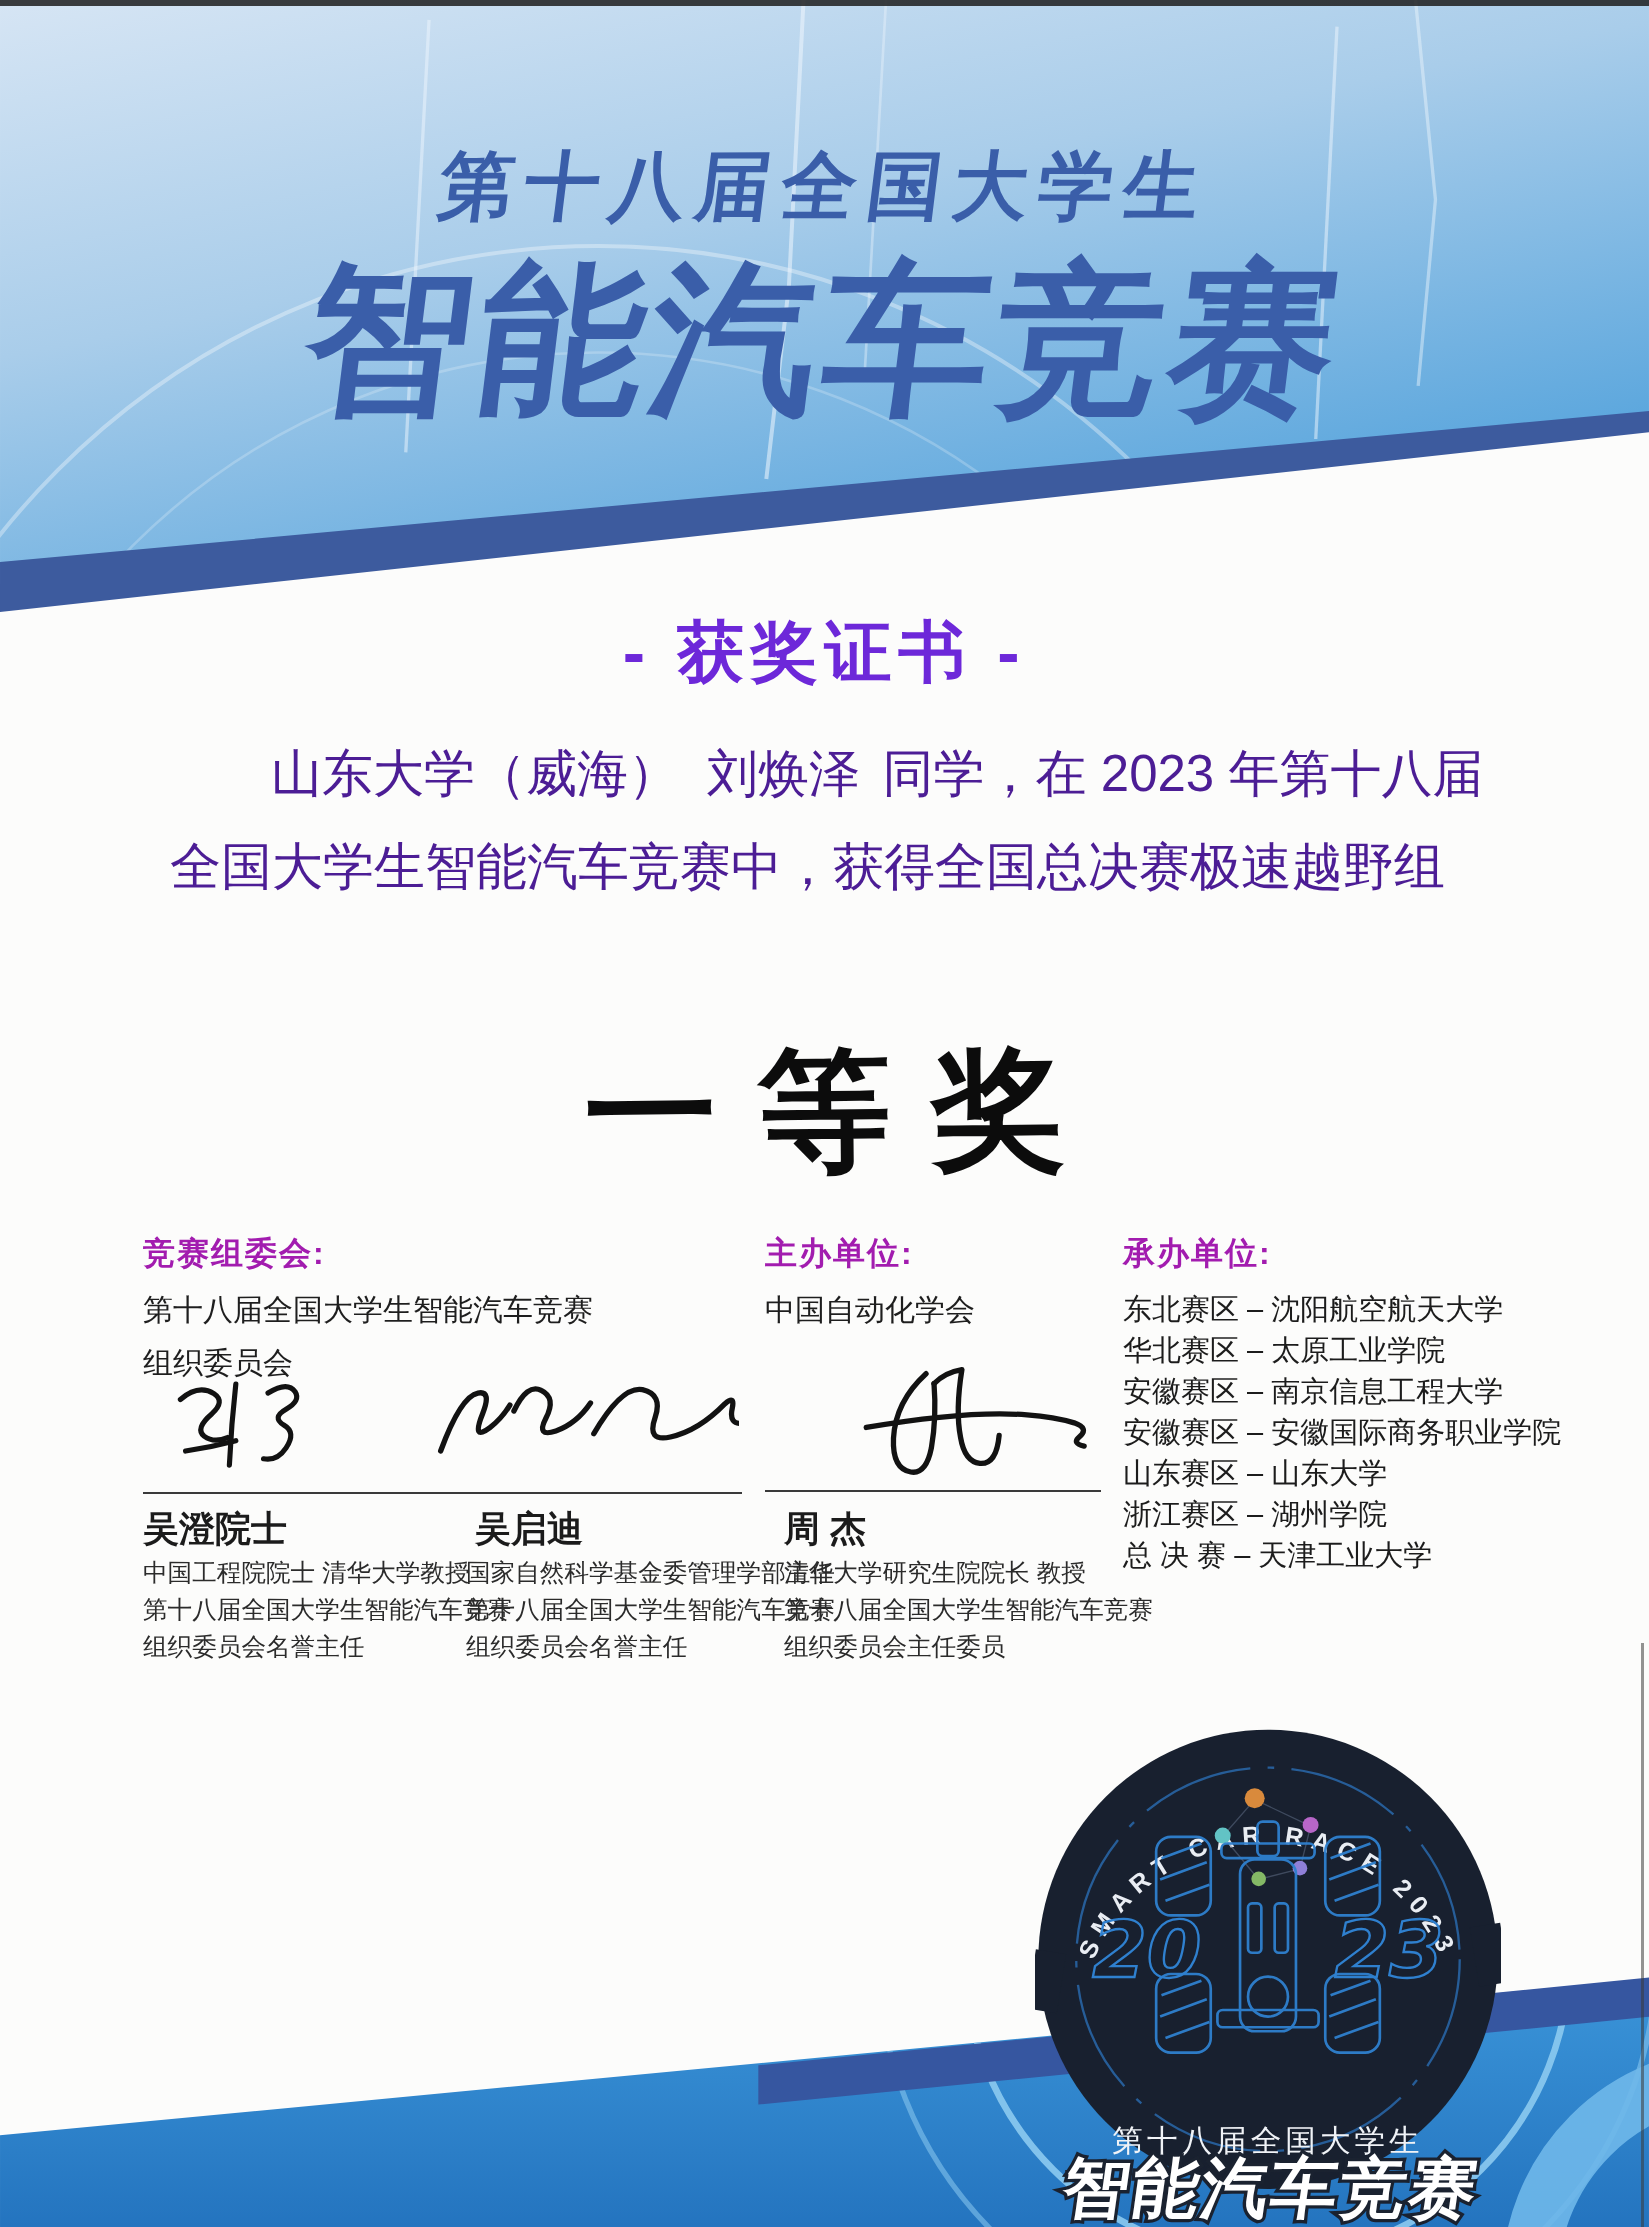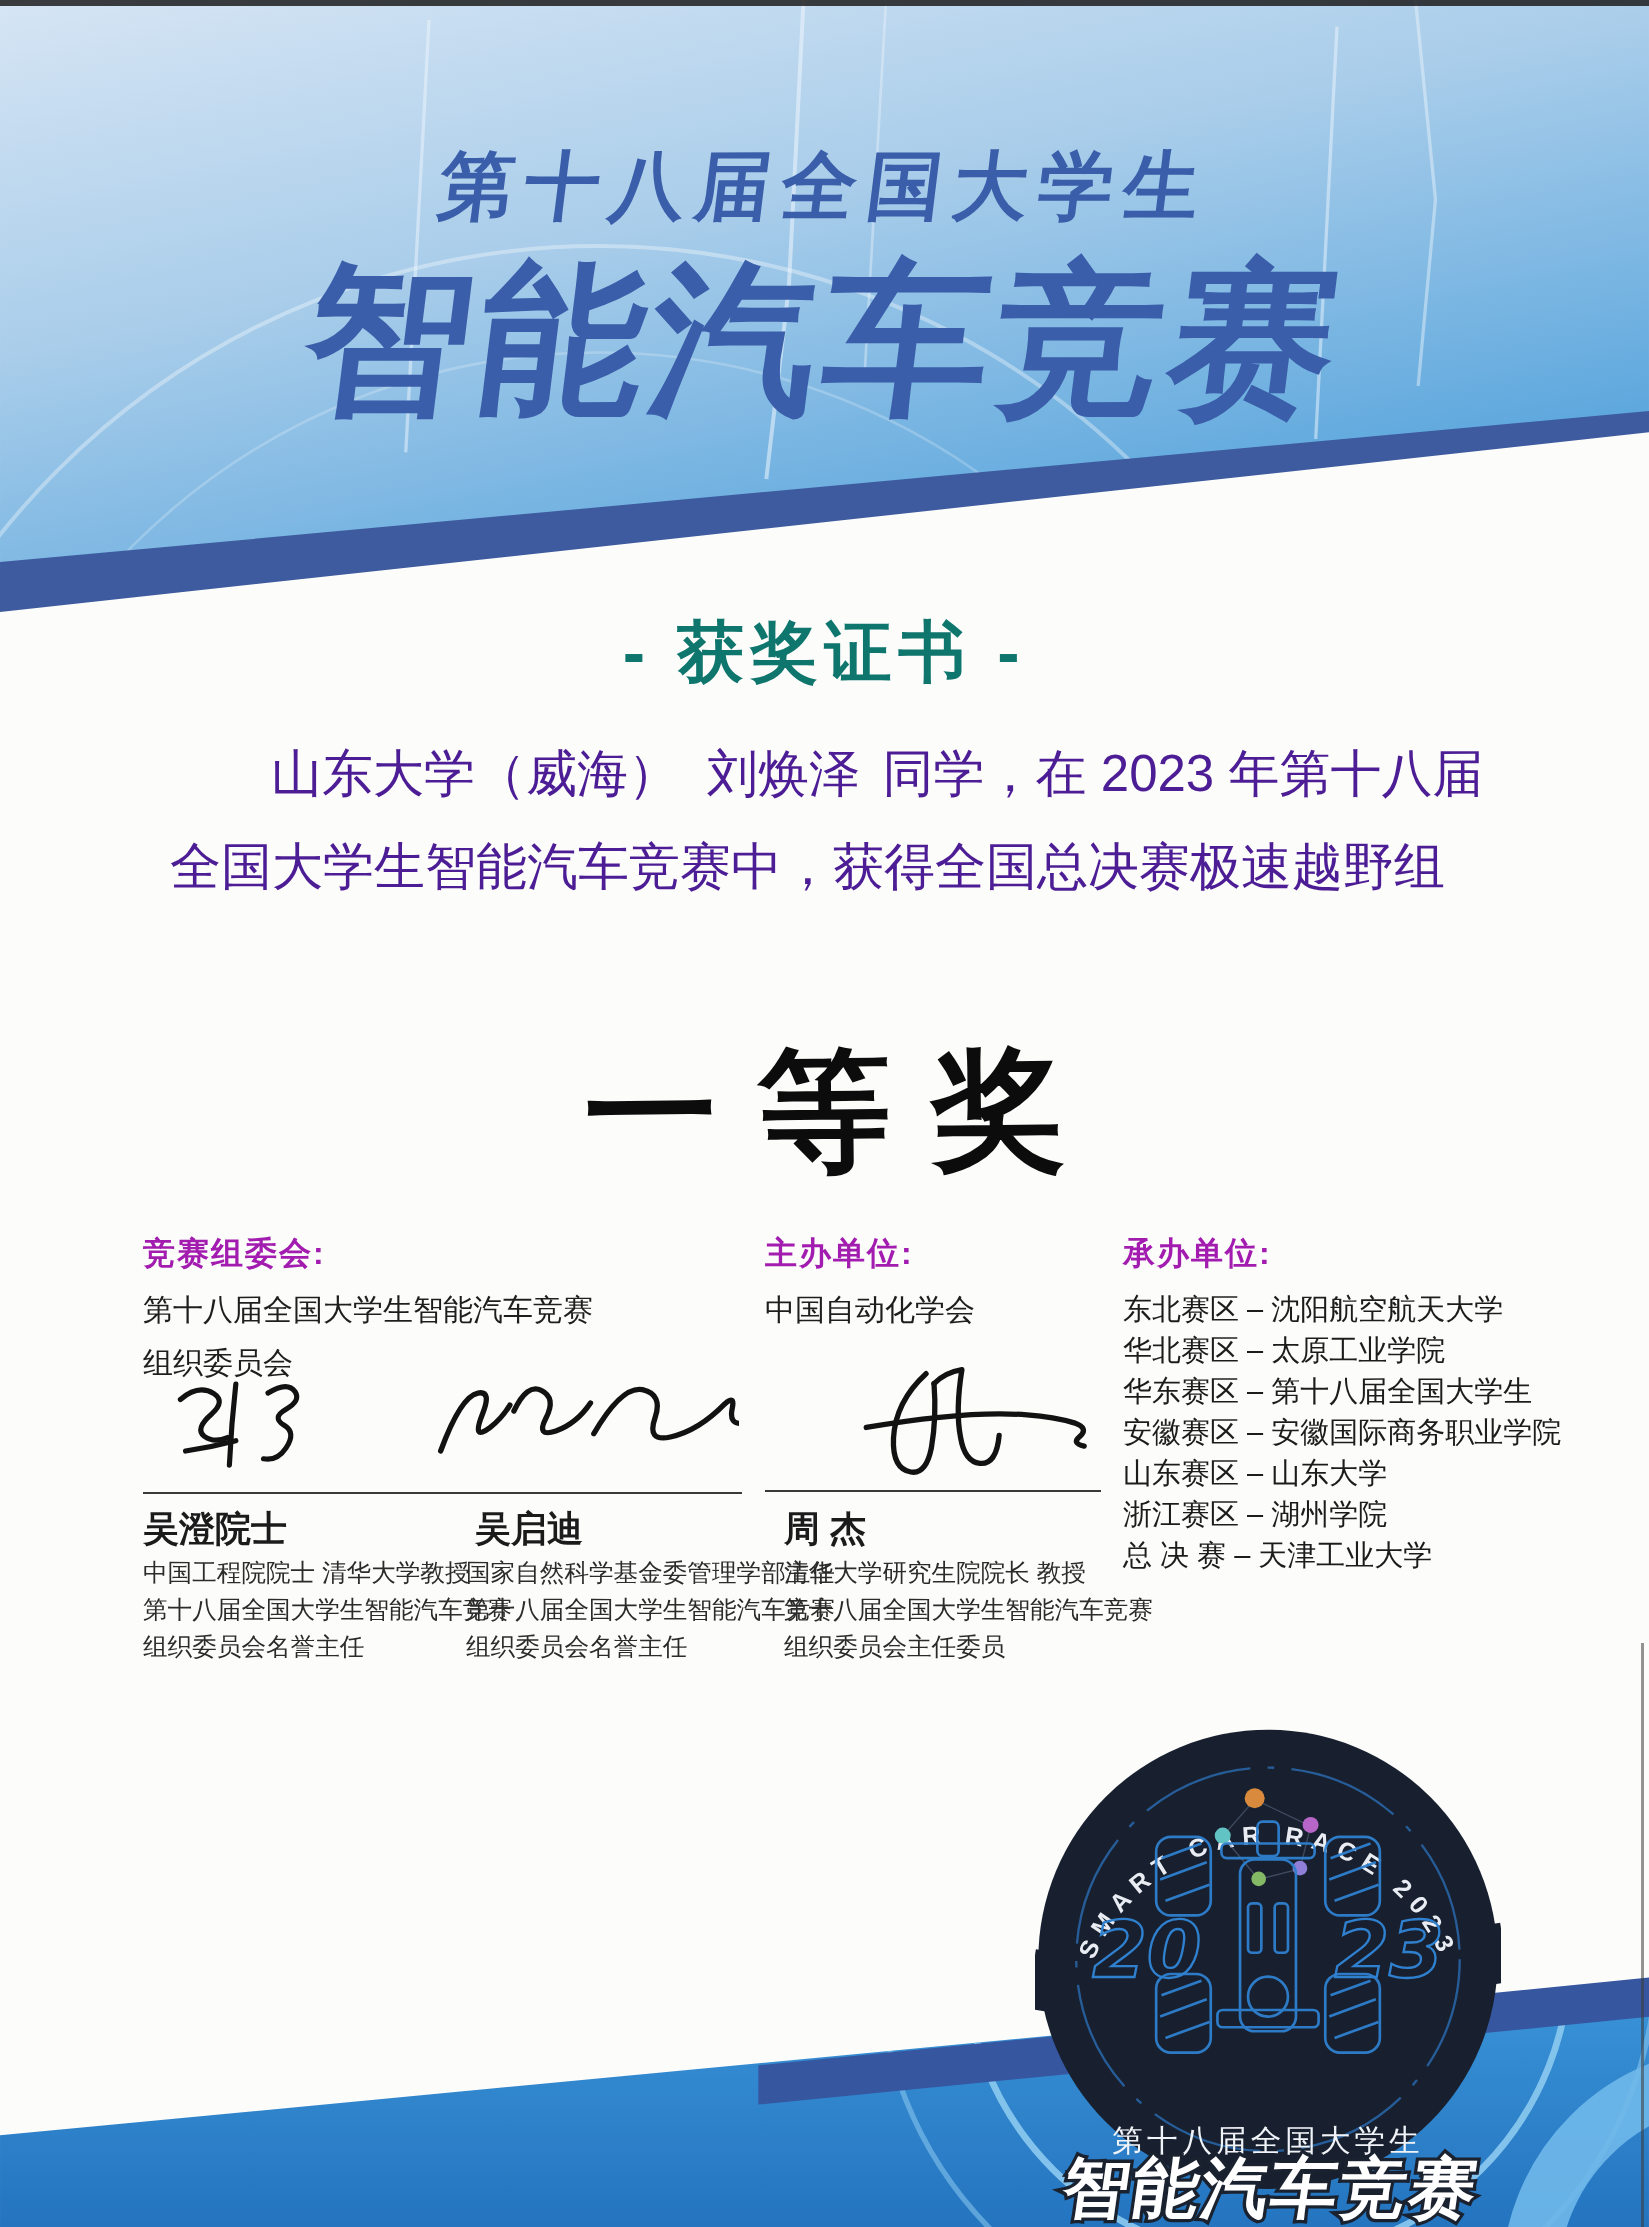--- a/index.html
+++ b/index.html
@@ -9,21 +9,21 @@
   }
   .abs{position:absolute;}
   svg.bg{position:absolute;left:0;top:0;}
   .scan-top{position:absolute;left:0;top:0;width:100%;height:6px;background:#1d1d1d;opacity:.85;}
   .scan-right{position:absolute;right:5.3px;top:1643px;width:2.7px;height:584px;background:#3a3a3a;opacity:.55;}
   .t-line1{left:0;right:0;top:137px;text-align:center;font-size:75px;font-weight:900;
     color:#3a5ea9;letter-spacing:10.6px;transform:skewX(-7deg);}
   .t-line2{left:0;right:0;top:230px;text-align:center;font-size:166px;font-weight:900;
     color:#3a5ea9;letter-spacing:6.7px;transform:skewX(-7deg);white-space:nowrap;}
   .doc-title{left:0;right:0;top:607px;text-align:center;font-size:67px;font-weight:800;
-    color:#0f766e;letter-spacing:6.7px;}
+    color:#6d28d9;letter-spacing:6.7px;}
   .body-par{left:170px;width:1321px;top:727px;font-size:51px;line-height:93px;color:#4c1d95;
     text-indent:101px;text-align:left;}
   .body-par .school{margin-right:28px;}
   .body-par .student{margin-right:22.6px;}
   .award{left:0;right:0;top:1023px;text-align:center;font-size:133px;font-weight:700;
     font-family:"DejaVu Serif","Liberation Serif",serif;color:#0c0c0c;
     letter-spacing:41px;padding-left:41px;transform:rotate(-0.6deg);}
   .col-h{font-size:32px;font-weight:800;color:#a21caf;letter-spacing:2px;white-space:nowrap;}
   .col-t{font-size:30px;color:#1e1e1e;line-height:53px;white-space:nowrap;}
   .rule{background:#3a3a3a;height:2px;}
@@ -140,21 +140,21 @@
   <div class="abs sig-titles" style="left:784px;top:1554px;">
     <div>清华大学研究生院院长 教授</div>
     <div>第十八届全国大学生智能汽车竞赛</div>
     <div>组织委员会主任委员</div>
   </div>
 
   <div class="abs col-h" style="left:1123px;top:1232px;">承办单位:</div>
   <div class="abs org-list" style="left:1123px;top:1289px;">
     <div>东北赛区 – 沈阳航空航天大学</div>
     <div>华北赛区 – 太原工业学院</div>
-    <div>华东赛区 – 第十八届全国大学生</div>
+    <div>安徽赛区 – 南京信息工程大学</div>
     <div>安徽赛区 – 安徽国际商务职业学院</div>
     <div>山东赛区 – 山东大学</div>
     <div>浙江赛区 – 湖州学院</div>
     <div>总 决 赛 – 天津工业大学</div>
   </div>
 
   <svg class="abs" style="left:1035px;top:1725px;" width="466" height="514" viewBox="0 0 700 772">
     <defs>
       <path id="arcPath" d="M 70,420 A 283 283 0 0 1 630,420" fill="none"></path>
     </defs>

